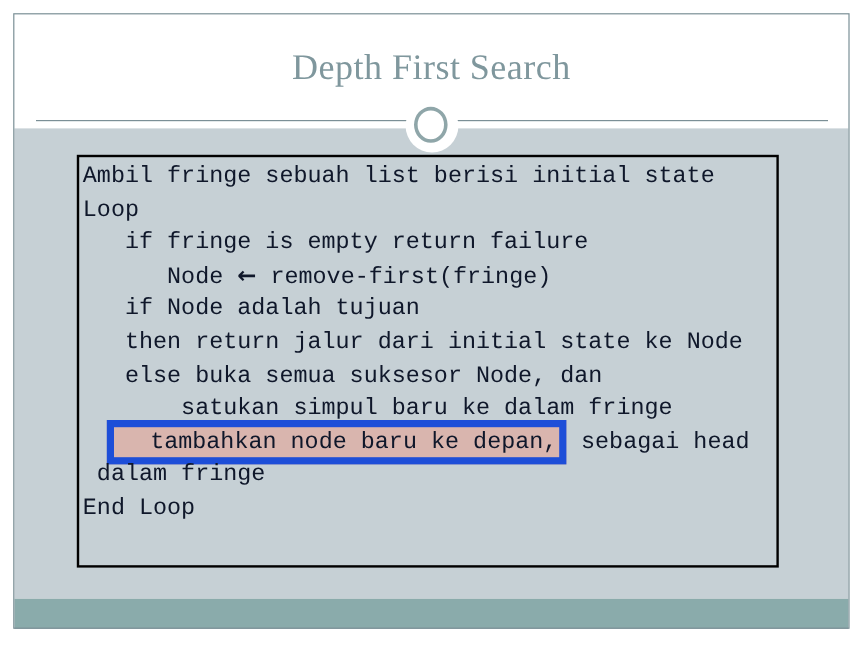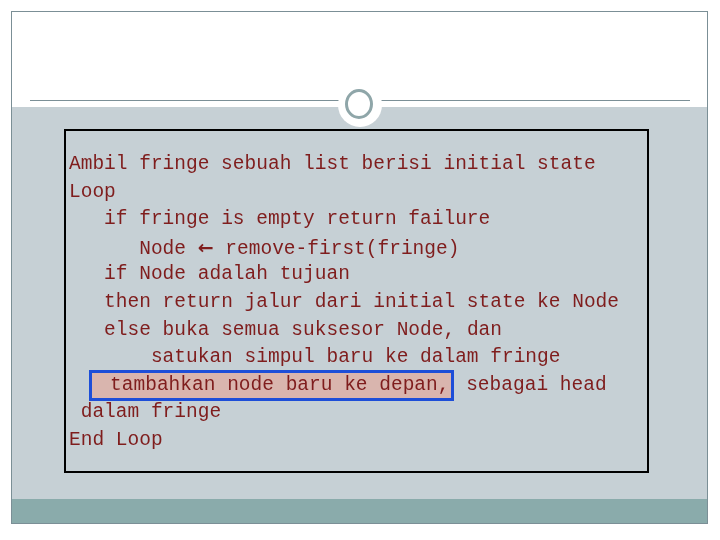--- a/index.html
+++ b/index.html
@@ -125,57 +125,60 @@
     height: 344px;
     border: 2px solid #000000;
     box-sizing: border-box;
     background: transparent;
     z-index: 3;
     overflow: hidden;
   }
   .code-lines {
     position: absolute;
     left: 3px;
-    top: 20px;
+    top: 3px;
     right: 0;
     font-family: "Liberation Mono", "DejaVu Sans Mono", monospace;
     font-size: 19.5px;
     line-height: 27.6px;
-    color: #7f1d1d;
+    color: #0f172a;
     white-space: pre;
     letter-spacing: 0px;
   }
   .code-line {
     white-space: pre;
     height: 27.6px;
   }
   .kw {
     text-underline-offset: 1px;
   }
   .hl {
     background: #d9b5ae;
-    border: 3px solid #1d4ed8;
-    padding: 1px 2px 2px 6px;
+    border: 6px solid #1d4ed8;
+    padding: 1px 2px 2px 18px;
     margin: 0 0 0 -3px;
     box-decoration-break: clone;
     -webkit-box-decoration-break: clone;
   }
   .arrow {
     font-family: "DejaVu Sans", sans-serif;
     font-weight: bold;
     font-size: 19px;
   }
 </style>
 </head>
 <body>
 
 <div class="slide">
 
   <div class="body-area"></div>
 
+  <div class="header">
+    <div class="slide-title">Depth First Search</div>
+  </div>
 
   <div class="title-rule"></div>
   <div class="title-ornament"></div>
 
   <div class="footer-bar"></div>
 
   <div class="code-block">
     <div class="code-lines" id="code-lines"><div class="code-line"><span>Ambil fringe sebuah list berisi initial state</span></div><div class="code-line"><span class="kw">Loop</span></div><div class="code-line"><span>   </span><span class="kw">if</span><span> fringe is empty return failure</span></div><div class="code-line"><span>      Node </span><span class="arrow">←</span><span> remove-first(fringe)</span></div><div class="code-line"><span>   </span><span class="kw">if</span><span> Node adalah tujuan</span></div><div class="code-line"><span>   </span><span class="kw">then</span><span> return jalur dari initial state ke Node</span></div><div class="code-line"><span>   </span><span class="kw">else</span><span> buka semua suksesor Node, </span><span class="kw">dan</span></div><div class="code-line"><span>       satukan simpul baru ke dalam fringe</span></div><div class="code-line"><span>  </span><span class="hl"> tambahkan node baru ke depan,</span><span> sebagai head</span></div><div class="code-line"><span> dalam fringe</span></div><div class="code-line"><span class="kw">End Loop</span></div></div>
   </div>
 

